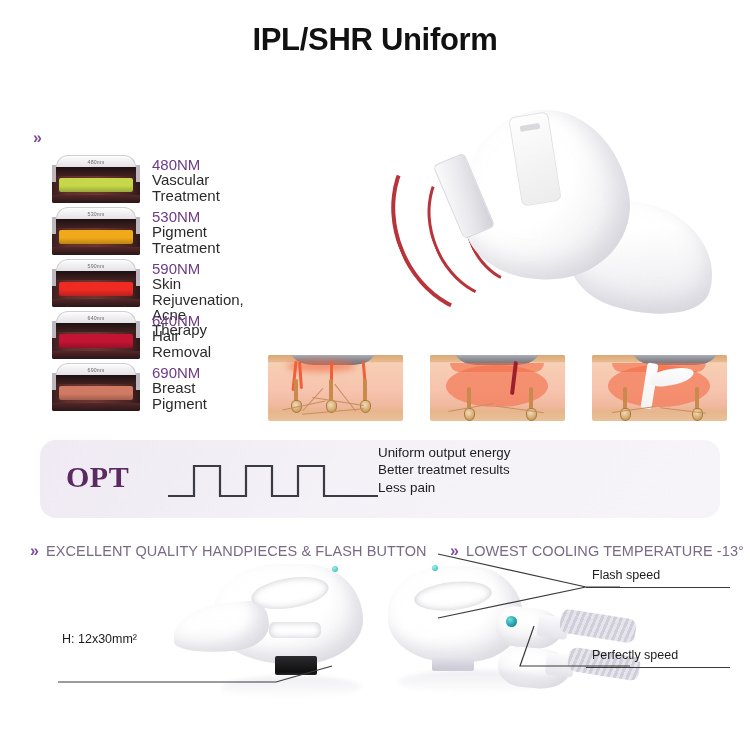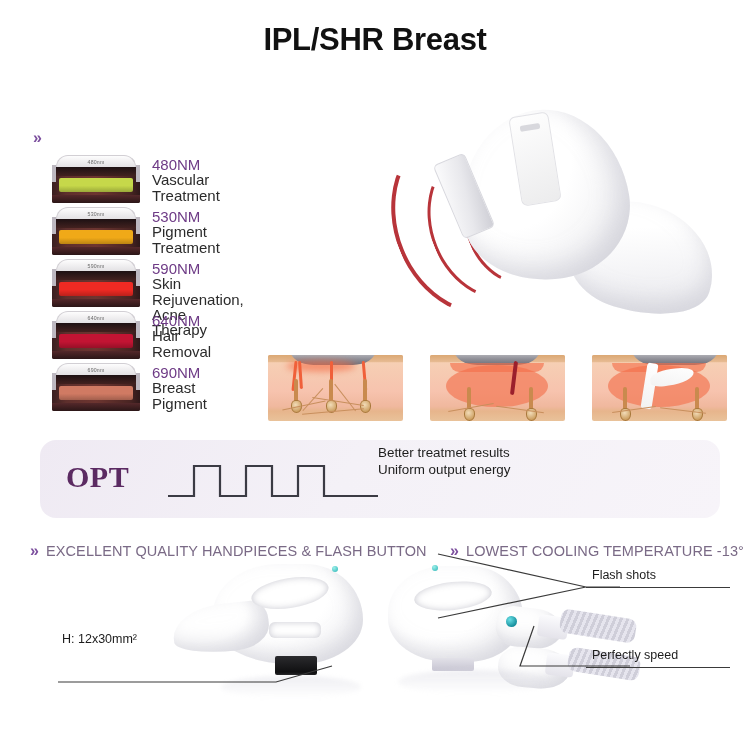--- a/index.html
+++ b/index.html
@@ -176,21 +176,21 @@
     position:absolute;
     background:linear-gradient(180deg,rgba(225,225,232,.55),rgba(255,255,255,0));
     border-radius:50%;filter:blur(2px);
   }
 </style>
 </head>
 <body>
 
 <div class="page">
 
-  <div class="title">IPL/SHR Breast</div>
+  <div class="title">IPL/SHR Uniform</div>
 
   <div class="sec-head" id="head-handles">
     <span class="chev">»</span>
   </div>
 
   <div class="filters">
 
     <div class="filter-row">
       <div class="cartridge">
         <div class="cart-cap">
@@ -367,22 +367,23 @@
   </div>
 
   <div class="opt-panel">
     <div class="opt-logo">OPT</div>
 
     <svg class="wave" viewBox="0 0 210 48" preserveAspectRatio="none">
       <polyline points="0,40 26,40 26,10 52,10 52,40 78,40 78,10 104,10 104,40 130,40 130,10 156,10 156,40 210,40" fill="none" stroke="#3b3b44" stroke-width="2.2" stroke-linejoin="miter" stroke-linecap="butt"></polyline>
     </svg>
 
     <div class="opt-text">
+      <div>Uniform output energy</div>
       <div>Better treatmet results</div>
-      <div>Uniform output energy</div>
+      <div>Less pain</div>
     </div>
   </div>
 
   <div class="sec-head small" id="head-handpieces">
     <span class="chev">»</span>
     <span>EXCELLENT QUALITY HANDPIECES &amp; FLASH BUTTON</span>
   </div>
 
   <div class="sec-head small" id="head-cooling">
     <span class="chev">»</span>
@@ -415,21 +416,21 @@
       <div class="cable-cuff" style="left:150px;top:56px;width:30px;height:22px;transform:rotate(8deg);"></div>
       <div class="cable" style="left:172px;top:54px;width:76px;height:24px;transform:rotate(9deg);"></div>
       <div class="hp2-foot" style="left:44px;top:98px;width:42px;height:13px;"></div>
 
       <div class="hp2-shell" style="left:110px;top:88px;width:72px;height:40px;border-radius:32% 40% 44% 36%/46% 50% 50% 48%;transform:rotate(5deg);"></div>
       <div class="cable-cuff" style="left:158px;top:94px;width:28px;height:22px;transform:rotate(7deg);"></div>
       <div class="cable" style="left:180px;top:92px;width:72px;height:24px;transform:rotate(9deg);"></div>
       <div class="reflect" style="left:10px;top:110px;width:150px;height:24px;"></div>
     </div>
 
-    <div class="callout-label" style="left:592px;top:8px;">Flash shots</div>
+    <div class="callout-label" style="left:592px;top:8px;">Flash speed</div>
     <div class="rule" style="left:586px;top:27px;width:144px;"></div>
     <svg style="position:absolute;left:420px;top:-12px;width:200px;height:80px;overflow:visible;">
       <path d="M18,6 L166,39 L18,70" fill="none" stroke="#3a3a3a" stroke-width="1.2"></path>
       <path d="M166,39 L200,39" fill="none" stroke="#3a3a3a" stroke-width="1.2"></path>
     </svg>
 
     <div class="callout-label" style="left:592px;top:88px;">Perfectly speed</div>
     <div class="rule" style="left:586px;top:107px;width:144px;"></div>
     <svg style="position:absolute;left:510px;top:64px;width:120px;height:56px;overflow:visible;">
       <path d="M24,2 L10,42 L120,42" fill="none" stroke="#3a3a3a" stroke-width="1.2"></path>

